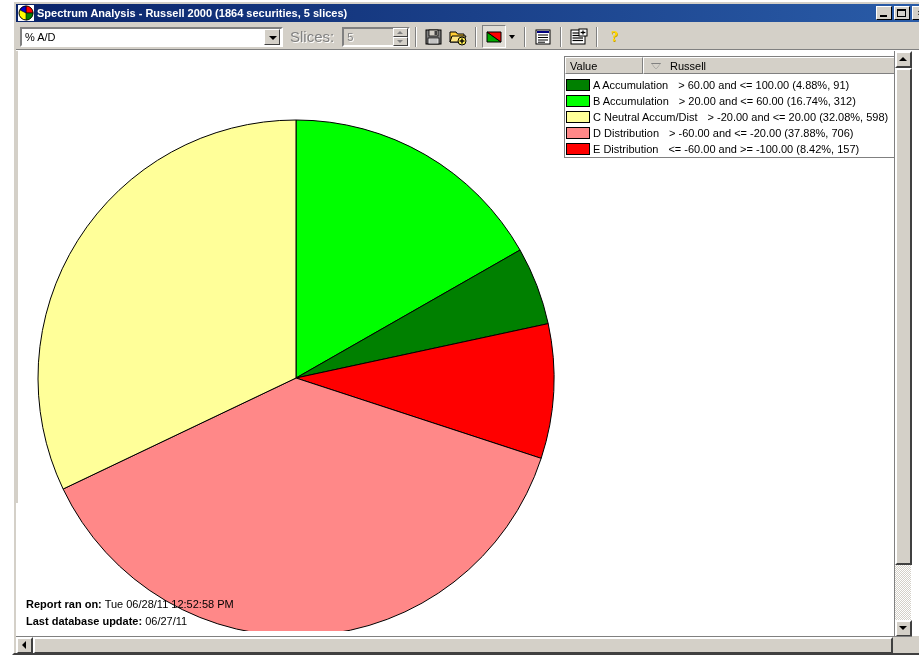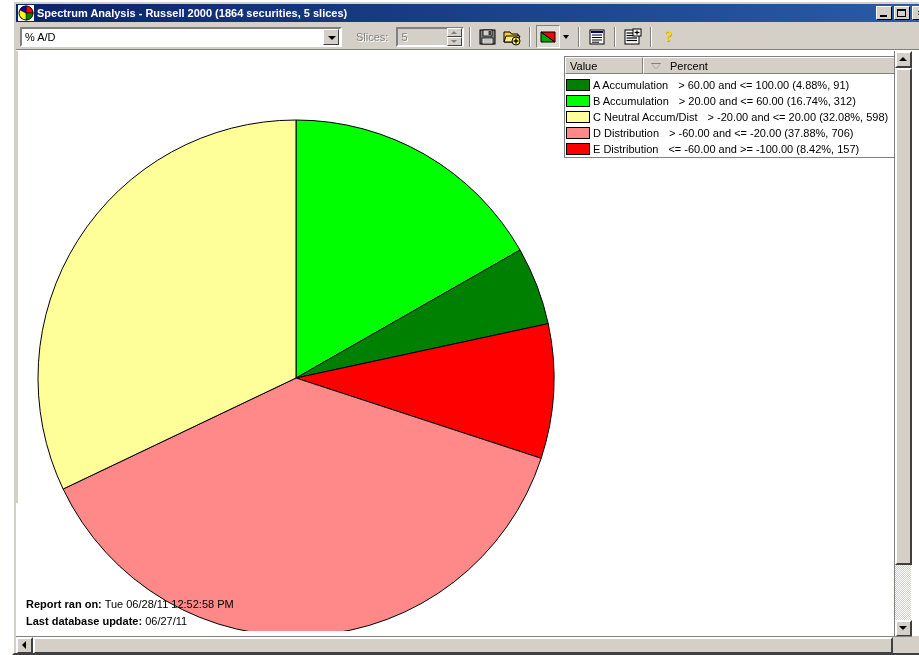--- a/index.html
+++ b/index.html
@@ -78,21 +78,21 @@
   #toolbar {
     position: absolute; left: 2px; top: 22px;
     width: 913px; height: 26px;
     background: #d4d0c8;
     display: flex; align-items: center;
     padding-left: 4px;
     border-bottom: 1px solid #808080;
   }
   #combo-wrap {
     position: relative;
-    width: 322px; height: 20px;
+    width: 263px; height: 20px;
     background: #ffffff;
     border: 2px solid;
     border-color: #808080 #ffffff #ffffff #808080;
     display: flex; align-items: center;
   }
   #combo-value {
     flex: 1 1 auto;
     padding-left: 3px;
     font-size: 11px;
     color: #000;
@@ -109,22 +109,22 @@
     flex: 0 0 16px;
   }
   #combo-arrow::after {
     content: ""; position: absolute;
     left: 4px; top: 6px;
     border-left: 4px solid transparent;
     border-right: 4px solid transparent;
     border-top: 4px solid #000;
   }
   #slices-label {
-    margin-left: 14px;
-    font-size: 11px;
+    margin-left: 7px;
+    font-size: 15px;
     color: #808080;
     text-shadow: 1px 1px 0 #ffffff;
     white-space: nowrap;
     text-align: center;
   }
   #spin-wrap {
     margin-left: 8px;
     width: 68px; height: 20px;
     background: #d4d0c8;
     border: 2px solid;
@@ -507,21 +507,21 @@
             <path d="M 264 317 L 509.17 397.34 A 258 258 0 0 1 31.11 428.02 Z" fill="#FF8888" stroke="#000000" stroke-width="1"></path>
             <path d="M 264 317 L 31.11 428.02 A 258 258 0 0 1 264.00 59.00 Z" fill="#FFFF99" stroke="#000000" stroke-width="1"></path>
           </g>
       </svg>
 
       <div id="legend">
         <div id="legend-header">
           <div class="lh-cell" id="lh-value">Value</div>
           <div class="lh-cell" id="lh-percent">
             <span id="sort-tri"></span>
-            <span>Percent</span>
+            <span>Russell</span>
           </div>
         </div>
         <div id="legend-rows">
             <div class="legend-row">
               <span class="swatch" style="background: rgb(0, 128, 0);"></span>
               <span class="lg-name">A Accumulation</span>
               <span class="lg-desc">&gt; 60.00 and &lt;= 100.00 (4.88%, 91)</span>
             </div>
             <div class="legend-row">
               <span class="swatch" style="background: rgb(0, 255, 0);"></span>

